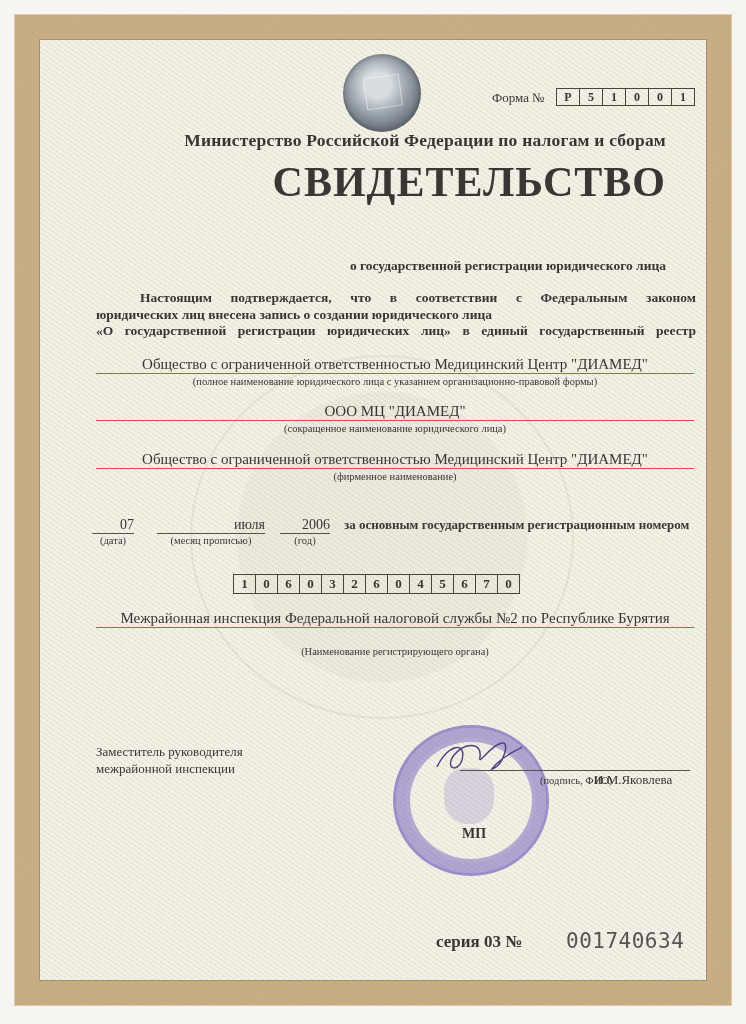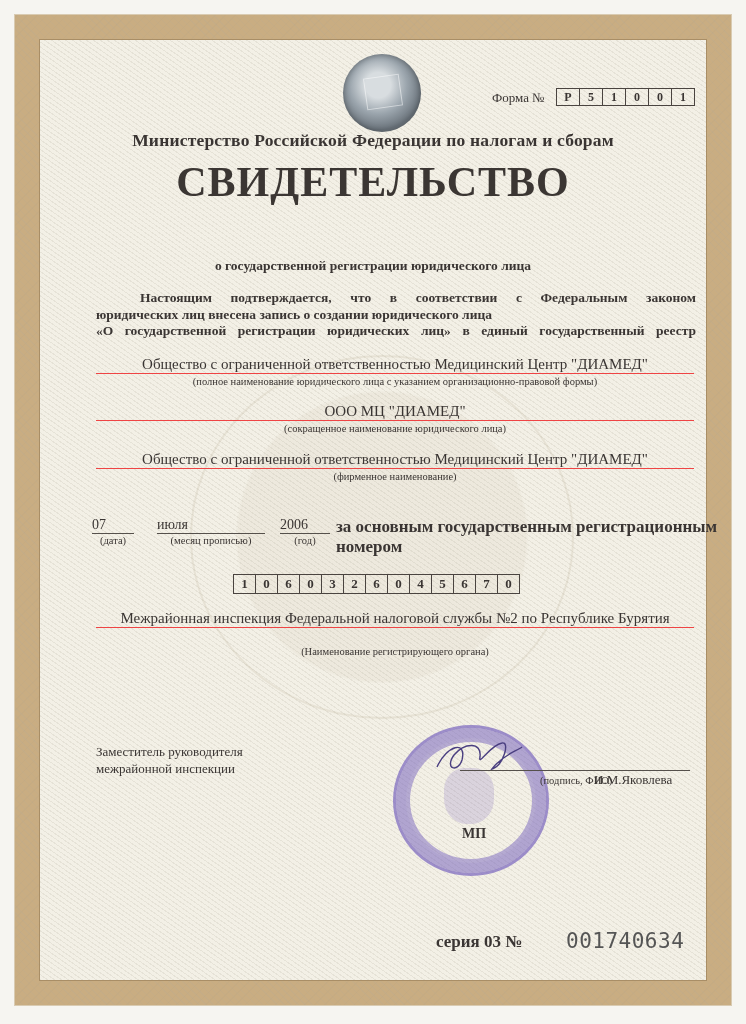--- a/index.html
+++ b/index.html
@@ -18,21 +18,21 @@
     border:1px solid #d9cbb2;
   }
   .inner {
     position:absolute; left:24px; top:24px; right:24px; bottom:24px;
     background:
       repeating-linear-gradient(35deg, rgba(190,185,170,0.25) 0 1px, transparent 1px 4px),
       #f3f0e6;
     border:1px solid #a98e66;
   }
   .abs { position:absolute; }
-  .center { text-align:center; }
+  .center { text-align:right; }
   .hologram {
     position:absolute; left:343px; top:54px; width:78px; height:78px; border-radius:50%;
     background: radial-gradient(circle at 45% 40%, #d8dde0 0 20%, #9ba5ad 45%, #6b747c 70%, #8f989f 100%);
     box-shadow: inset 0 0 6px rgba(0,0,0,0.35);
   }
   .hologram .holo-inner {
     position:absolute; left:22px; top:22px; width:34px; height:30px;
     border:1px solid rgba(255,255,255,0.5); transform:rotate(-8deg);
   }
   .emblem {
@@ -46,21 +46,21 @@
     width:22px; height:16px; font-size:12px; font-weight:bold; text-align:center; line-height:16px;
     border-right:1px solid #4a4440;
   }
   .form-boxes span:last-child { border-right:none; }
   .ministry { font-size:17.5px; font-weight:bold; letter-spacing:0.2px; }
   .title { font-size:42px; font-weight:bold; letter-spacing:1px; color:#3b3633; }
   .subtitle { font-size:13.5px; font-weight:bold; }
   .para { font-size:13.5px; font-weight:bold; line-height:16.5px; text-align:justify; }
   .field-line { border-bottom:1px solid #ef4444; font-size:15px; text-align:center; line-height:18px; }
   .caption { font-size:10.5px; text-align:center; }
-  .date-val { font-size:14px; text-align:left; border-bottom:1px solid #55504b; line-height:16px; }
+  .date-val { font-size:14px; text-align:right; border-bottom:1px solid #55504b; line-height:16px; }
   .reg-boxes { display:flex; border:1px solid #4a4440; }
   .reg-boxes span {
     width:21px; height:18px; font-size:13px; font-weight:bold; text-align:center; line-height:18px;
     border-right:1px solid #4a4440;
   }
   .reg-boxes span:last-child { border-right:none; }
   .sign-role { font-size:13px; line-height:17px; }
   .stamp {
     position:absolute; left:393px; top:725px; width:150px; height:145px; border-radius:50%;
     border:3px solid rgba(120,100,190,0.7);
@@ -118,21 +118,21 @@
 
 <div class="abs field-line" style="left:96px; width:598px; top:450px;">Общество с ограниченной ответственностью Медицинский Центр  "ДИАМЕД"</div>
 <div class="abs caption" style="left:96px; width:598px; top:471px;">(фирменное наименование)</div>
 
 <div class="abs date-val" style="left:92px; width:42px; top:517px;">07</div>
 <div class="abs caption" style="left:92px; width:42px; top:535px;">(дата)</div>
 <div class="abs date-val" style="left:157px; width:108px; top:517px;">июля</div>
 <div class="abs caption" style="left:157px; width:108px; top:535px;">(месяц прописью)</div>
 <div class="abs date-val" style="left:280px; width:50px; top:517px;">2006</div>
 <div class="abs caption" style="left:280px; width:50px; top:535px;">(год)</div>
-<div class="abs subtitle" style="left:336px; top:517px; font-size:17px;">за основным государственным регистрационным номером</div>
+<div class="abs subtitle" style="left:344px; top:517px; font-size:13px;">за основным государственным регистрационным номером</div>
 
 <div class="abs reg-boxes" style="left:233px; top:574px;">
   <span>1</span>
   <span>0</span>
   <span>6</span>
   <span>0</span>
   <span>3</span>
   <span>2</span>
   <span>6</span>
   <span>0</span>

